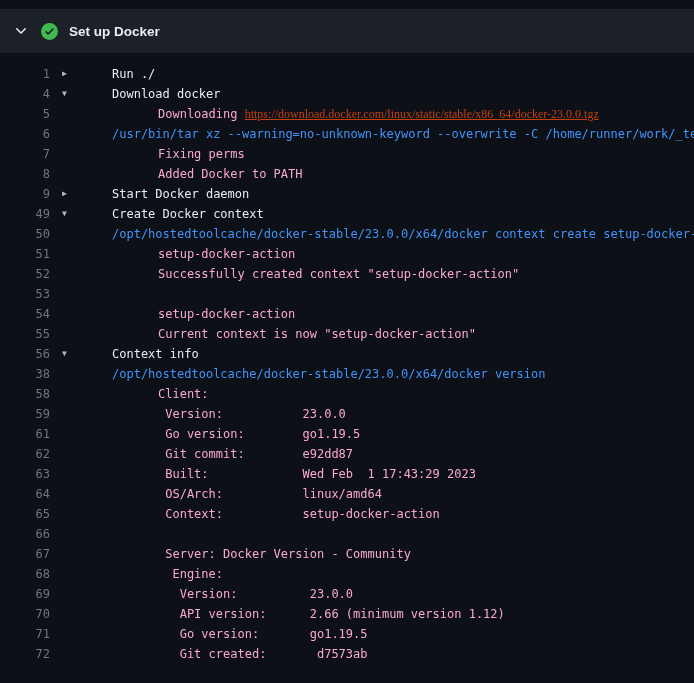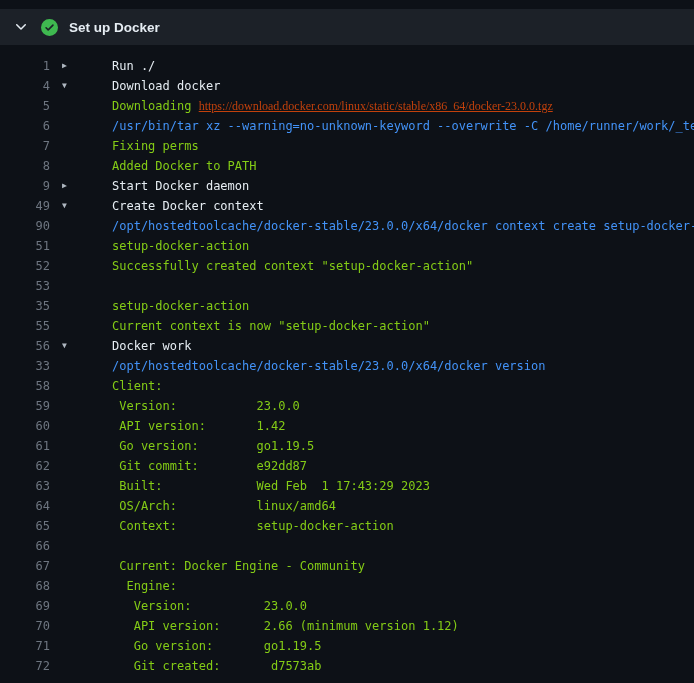--- a/index.html
+++ b/index.html
@@ -3,21 +3,21 @@
 <meta charset="utf-8">
 <style>
   * { margin: 0; padding: 0; box-sizing: border-box; }
   html, body { background: #0d1117; }
   body {
     width: 694px; height: 683px; overflow: hidden;
     font-family: "DejaVu Sans Mono", monospace;
   }
   .app { width: 694px; height: 683px; background: #0d1117; position: relative; }
   .step-header {
-    height: 36px; margin-top: 9px; background: #1c2128;
+    height: 44px; margin-top: 9px; background: #1c2128;
     display: flex; align-items: center; padding: 0 13px;
     cursor: pointer;
   }
   .chev { width: 16px; height: 16px; display: flex; align-items: center; margin-right: 12px; color: #e6edf3; }
   .check { width: 17px; height: 17px; display: flex; align-items: center; margin-right: 11px; color: #3fb950; }
   .chev svg, .check svg { width: 100%; height: 100%; }
   .step-title {
     font-family: "Liberation Sans", sans-serif;
     font-size: 13.5px; font-weight: 600; color: #e6edf3;
   }
@@ -25,21 +25,21 @@
   .row { display: flex; height: 20px; line-height: 20px; font-size: 12px; overflow: hidden; }
   .num {
     width: 50px; text-align: right; color: #6e7681;
     flex-shrink: 0; user-select: none; cursor: pointer;
   }
   .arrow {
     width: 14px; margin-left: 12px; flex-shrink: 0;
     font-size: 8px; color: #aeb7c0; text-align: left; line-height: 20px;
   }
   .text { white-space: pre; padding-left: 36px; }
-  .seg-normal { color: #84cc16; }
+  .seg-normal { color: #f9a8d4; margin-left: 46px; }
   .seg-group  { color: #e6edf3; }
   .seg-cmd    { color: #4393f8; }
   .seg-link   { color: #c2410c; text-decoration: underline; cursor: pointer; font-family: Liberation Serif, serif; }
 </style>
 </head>
 <body>
 
 <div class="app">
 
   <div class="step-header">
@@ -91,74 +91,69 @@
         <span class="num">9</span>
         <span class="arrow">▶</span>
         <span class="text"><span class="seg-group">Start Docker daemon</span></span>
       </div>
       <div class="row">
         <span class="num">49</span>
         <span class="arrow">▼</span>
         <span class="text"><span class="seg-group">Create Docker context</span></span>
       </div>
       <div class="row">
-        <span class="num">90</span>
+        <span class="num">50</span>
         <span class="arrow"></span>
         <span class="text"><span class="seg-cmd">/opt/hostedtoolcache/docker-stable/23.0.0/x64/docker context create setup-docker-action</span></span>
       </div>
       <div class="row">
         <span class="num">51</span>
         <span class="arrow"></span>
         <span class="text"><span class="seg-normal">setup-docker-action</span></span>
       </div>
       <div class="row">
         <span class="num">52</span>
         <span class="arrow"></span>
         <span class="text"><span class="seg-normal">Successfully created context "setup-docker-action"</span></span>
       </div>
       <div class="row">
         <span class="num">53</span>
         <span class="arrow"></span>
       </div>
       <div class="row">
-        <span class="num">35</span>
+        <span class="num">54</span>
         <span class="arrow"></span>
         <span class="text"><span class="seg-normal">setup-docker-action</span></span>
       </div>
       <div class="row">
         <span class="num">55</span>
         <span class="arrow"></span>
         <span class="text"><span class="seg-normal">Current context is now "setup-docker-action"</span></span>
       </div>
       <div class="row">
         <span class="num">56</span>
         <span class="arrow">▼</span>
-        <span class="text"><span class="seg-group">Docker work</span></span>
-      </div>
-      <div class="row">
-        <span class="num">33</span>
+        <span class="text"><span class="seg-group">Context info</span></span>
+      </div>
+      <div class="row">
+        <span class="num">38</span>
         <span class="arrow"></span>
         <span class="text"><span class="seg-cmd">/opt/hostedtoolcache/docker-stable/23.0.0/x64/docker version</span></span>
       </div>
       <div class="row">
         <span class="num">58</span>
         <span class="arrow"></span>
         <span class="text"><span class="seg-normal">Client:</span></span>
       </div>
       <div class="row">
         <span class="num">59</span>
         <span class="arrow"></span>
         <span class="text"><span class="seg-normal"> Version:           23.0.0</span></span>
       </div>
       <div class="row">
-        <span class="num">60</span>
-        <span class="arrow"></span>
-        <span class="text"><span class="seg-normal"> API version:       1.42</span></span>
-      </div>
-      <div class="row">
         <span class="num">61</span>
         <span class="arrow"></span>
         <span class="text"><span class="seg-normal"> Go version:        go1.19.5</span></span>
       </div>
       <div class="row">
         <span class="num">62</span>
         <span class="arrow"></span>
         <span class="text"><span class="seg-normal"> Git commit:        e92dd87</span></span>
       </div>
       <div class="row">
@@ -177,21 +172,21 @@
         <span class="text"><span class="seg-normal"> Context:           setup-docker-action</span></span>
       </div>
       <div class="row">
         <span class="num">66</span>
         <span class="arrow"></span>
         <span class="text"><span class="seg-normal"></span></span>
       </div>
       <div class="row">
         <span class="num">67</span>
         <span class="arrow"></span>
-        <span class="text"><span class="seg-normal"> Current: Docker Engine - Community</span></span>
+        <span class="text"><span class="seg-normal"> Server: Docker Version - Community</span></span>
       </div>
       <div class="row">
         <span class="num">68</span>
         <span class="arrow"></span>
         <span class="text"><span class="seg-normal">  Engine:</span></span>
       </div>
       <div class="row">
         <span class="num">69</span>
         <span class="arrow"></span>
         <span class="text"><span class="seg-normal">   Version:          23.0.0</span></span>

